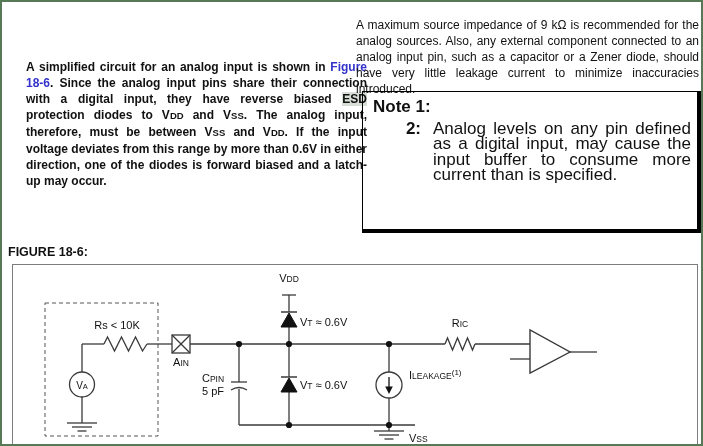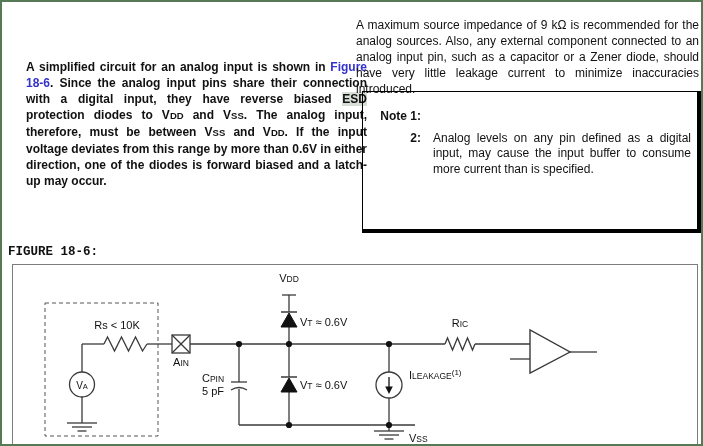--- a/index.html
+++ b/index.html
@@ -15,29 +15,29 @@
   .para-left{position:absolute;left:24px;top:45px;width:341px;font-weight:bold;}
   .para-right{position:absolute;left:354px;top:3px;width:343px;}
   .seg-p{}
   .seg-link{color:#3333cc;cursor:pointer;}
   .seg-hl{background:#d6ded6;}
   .seg-sc{font-size:9.5px;}
   
   .note-box{
     position:absolute;left:360px;top:89px;width:339px;height:142px;box-sizing:border-box;
     border:1px solid #000;border-right-width:4px;border-bottom-width:4px;
-    font-size:12px;line-height:15.5px;padding-top:17px;
+    font-size:17px;line-height:15.5px;padding-top:7px;
   }
   .note-row{display:flex;padding-left:10px;}
   .note-row + .note-row{margin-top:6px;}
   .note-label{flex:0 0 48px;text-align:right;font-weight:bold;margin-right:12px;white-space:nowrap;}
   .note-text{width:258px;text-align:justify;}
   
   .figure-caption{position:absolute;left:6px;top:243px;display:flex;font-weight:bold;font-size:12.5px;}
-  .fig-label{flex:0 0 137px;font-family:Liberation Mono, monospace;}
+  .fig-label{flex:0 0 137px;}
   .figure-box{
     position:absolute;left:10px;top:262px;width:686px;height:184px;box-sizing:border-box;
     border:1px solid #7d7d7d;border-bottom:none;background:#fff;
   }
   .figure-box svg{display:block;}
   svg text{font-family:"Liberation Sans",sans-serif;fill:#111;}
 </style>
 </head>
 <body>
 

